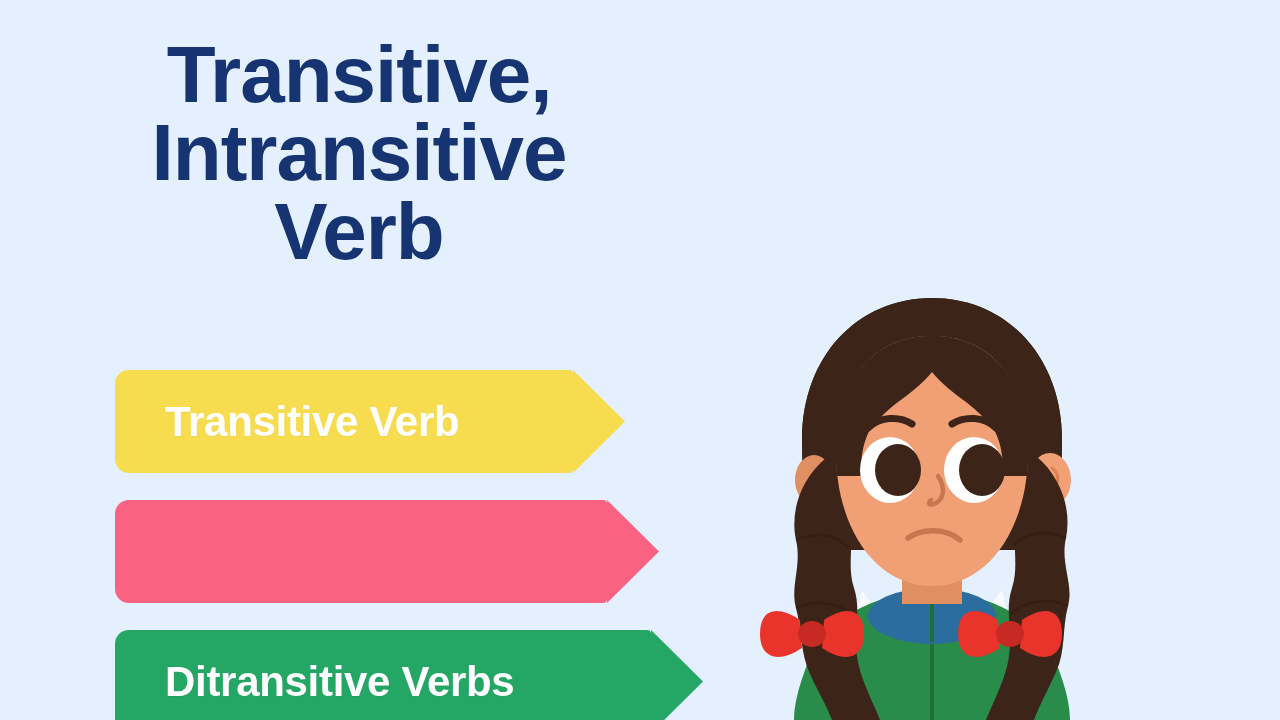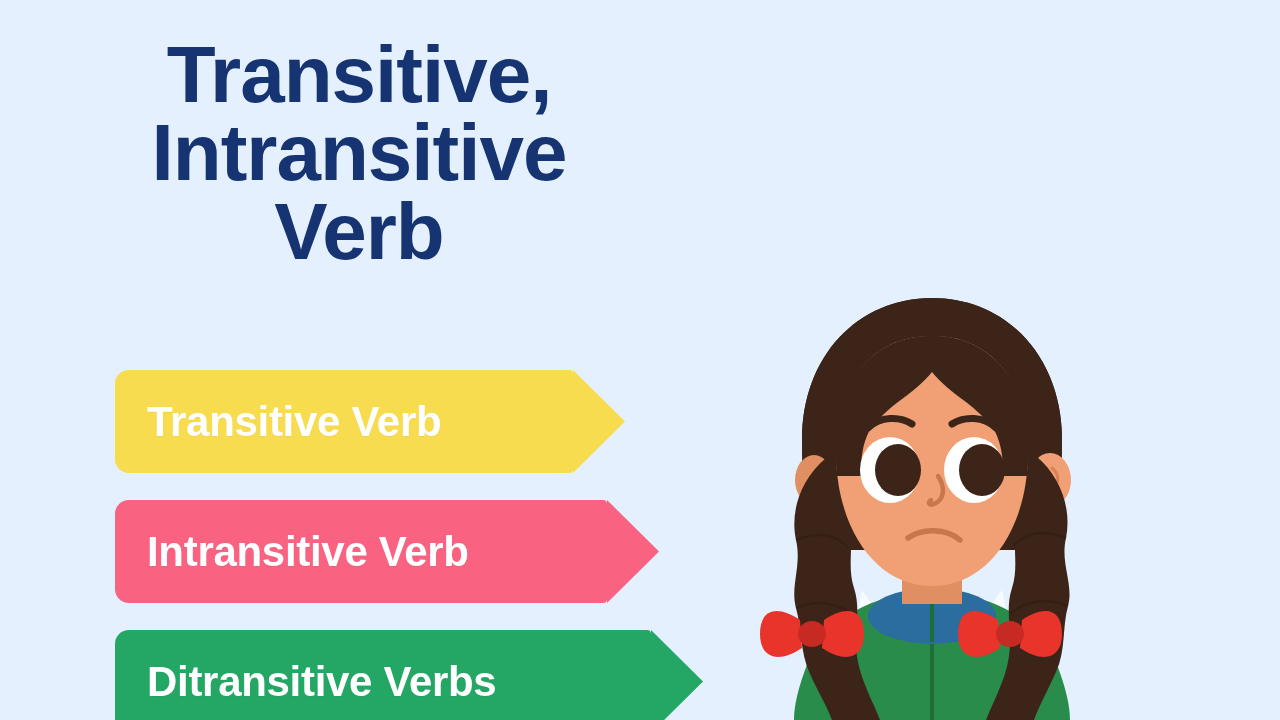--- a/index.html
+++ b/index.html
@@ -50,21 +50,21 @@
     border-bottom-right-radius:4px;
   }
   .banner-tip {
     position:absolute;
     top:0; bottom:0;
     width:52px;
   }
   .banner-label {
     position:relative;
     z-index:3;
-    padding-left:32px;
+    padding-left:50px;
     white-space:nowrap;
     text-shadow:0 1px 0 rgba(0,0,0,0.04);
   }
 
   #banner-transitive   { left:115px; top:370px; width:622px; }
   #banner-intransitive { left:115px; top:500px; width:657px; }
   #banner-ditransitive { left:115px; top:630px; width:700px; }
 
   #banner-transitive   .banner-body { width:458px; background:#F8DC4F; }
   #banner-transitive   .banner-tip  { left:458px; background:#F8DC4F;
@@ -99,21 +99,20 @@
 
   <div class="banner" id="banner-transitive">
     <div class="banner-body"></div>
     <div class="banner-tip"></div>
     <span class="banner-label">Transitive Verb</span>
   </div>
 
   <div class="banner" id="banner-intransitive">
     <div class="banner-body"></div>
     <div class="banner-tip"></div>
-    <span class="banner-label">Intransitive Verb</span>
   </div>
 
   <div class="banner" id="banner-ditransitive">
     <div class="banner-body"></div>
     <div class="banner-tip"></div>
     <span class="banner-label">Ditransitive Verbs</span>
   </div>
 
   <div id="character">
     <svg viewBox="0 0 380 430" xmlns="http://www.w3.org/2000/svg">

